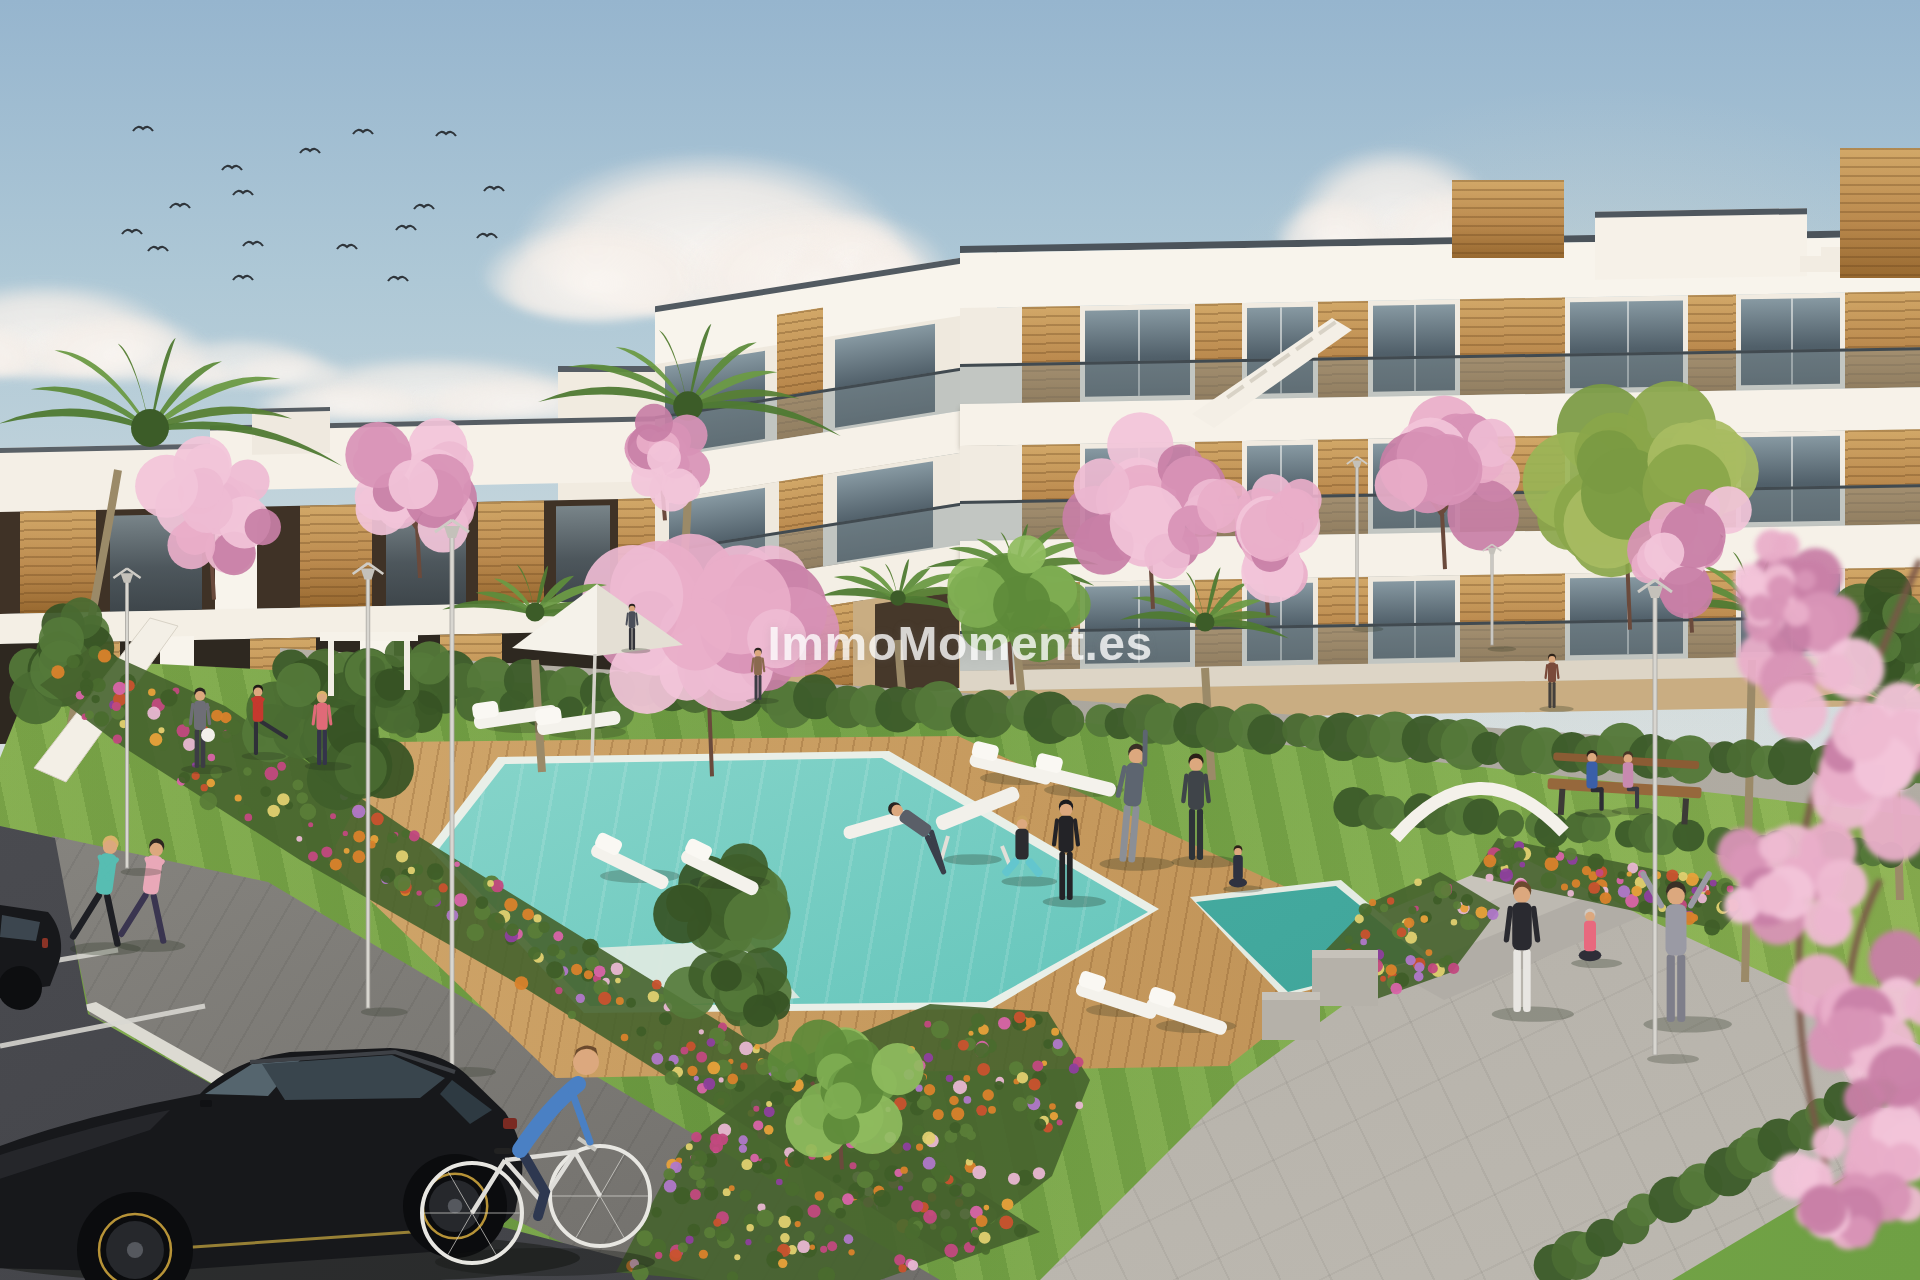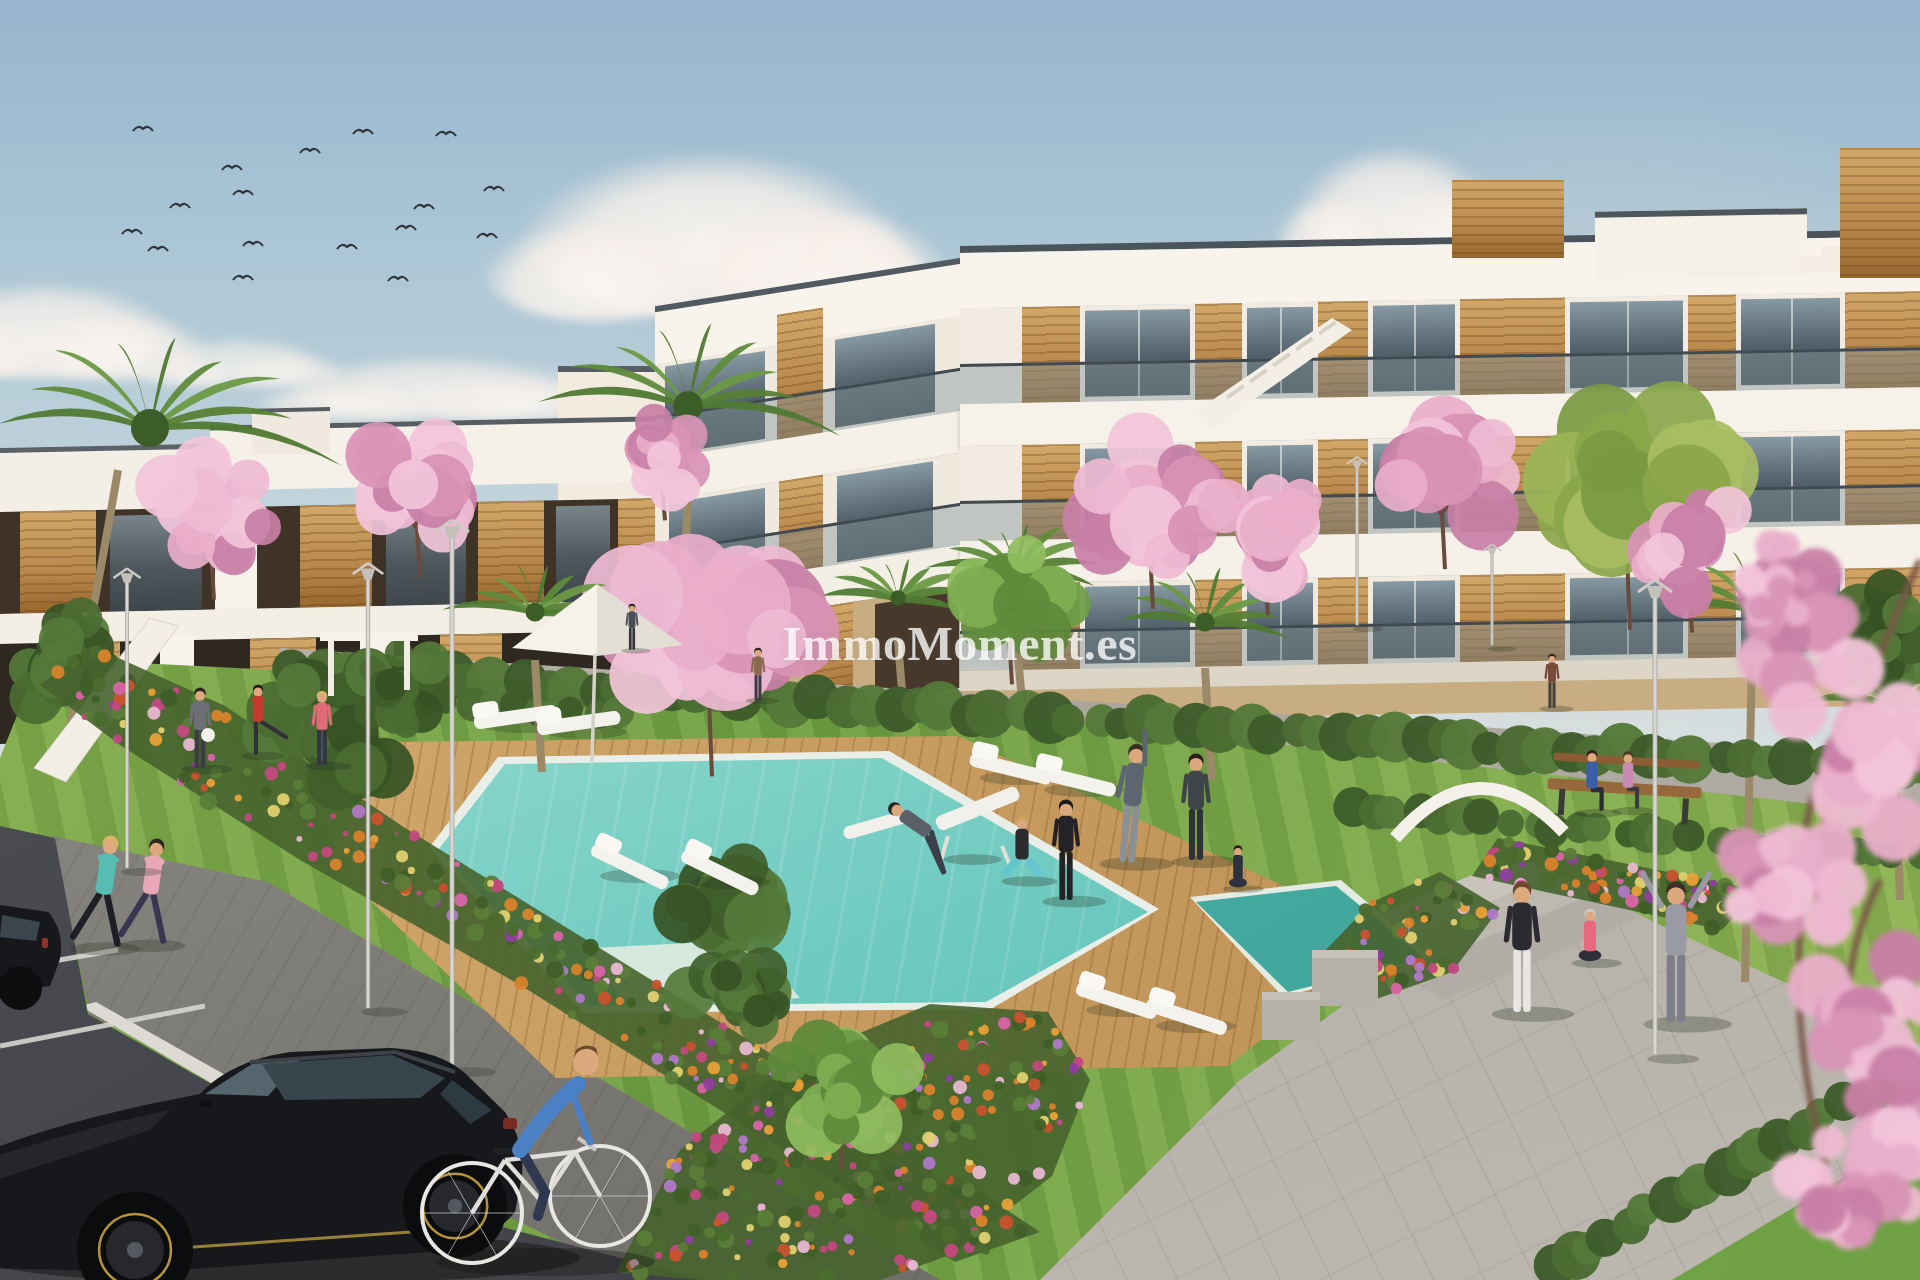--- a/index.html
+++ b/index.html
@@ -79,21 +79,21 @@
     clip-path:polygon(592px 948px,748px 940px,800px 998px,625px 1008px);
     background:#dfe9e1;opacity:.93;}
   #jacrim{left:0;top:0;width:1920px;height:1280px;
     clip-path:polygon(1190px 897px,1341px 880px,1431px 957px,1283px 997px);background:#e4ebe3;}
   #jacuzzi{left:0;top:0;width:1920px;height:1280px;
     clip-path:polygon(1196px 902px,1336px 886px,1424px 958px,1288px 992px);
     background:linear-gradient(150deg,#63c2b8,#42a89d 70%,#3a9a90);}
   
   #watermark{left:50%;top:643px;transform:translate(-50%,-50%);
     font-size:48px;font-weight:600;letter-spacing:.5px;color:rgba(255,255,255,.78);
-    text-shadow:0 0 8px rgba(130,130,130,.18);white-space:nowrap;font-family:Liberation Serif, serif;}
+    text-shadow:0 0 8px rgba(130,130,130,.18);white-space:nowrap;}
   svg.layer{position:absolute;left:0;top:0;}
 </style>
 </head>
 <body>
 
 <div id="stage">
   <div class="abs" id="sky"></div>
   <div class="abs" id="skyglow"></div>
   <div id="clouds">
       <div class="abs cloud" style="left: 520px; top: 152.5px; width: 380px; height: 165px; opacity: 0.97; background: radial-gradient(at 50% 62%, rgb(250, 246, 242) 0%, rgba(246, 239, 233, 0.85) 50%, rgba(246, 239, 233, 0) 74%);"></div>

